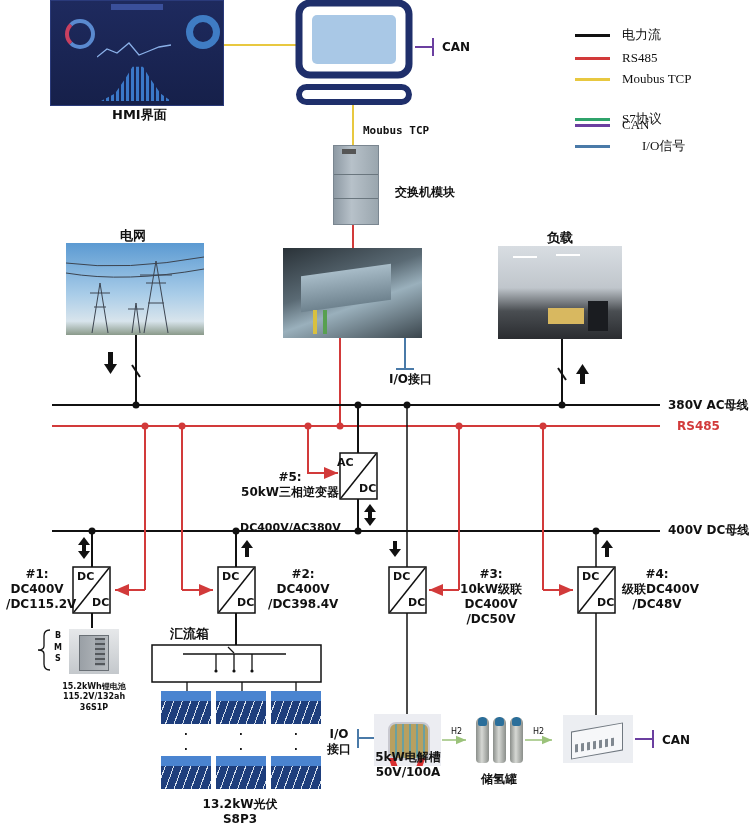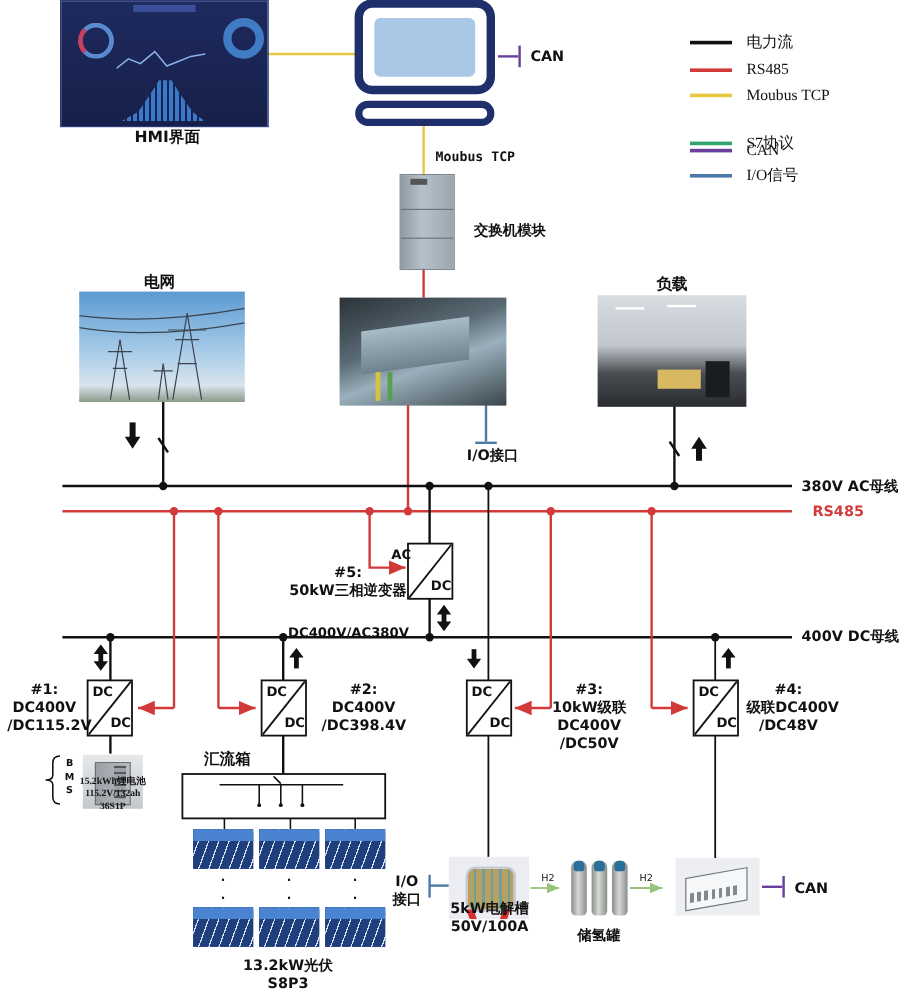--- a/index.html
+++ b/index.html
@@ -263,40 +263,40 @@
         <span class="legend-text">Moubus TCP</span>
       </div>
     <div class="legend-item" style="top:110px;">
         <span class="legend-swatch" style="background:#2fa36b;"></span>
         <span class="legend-text">S7协议</span>
       </div>
     <div class="legend-item" style="top:116px;">
         <span class="legend-swatch" style="background:#6b3fa0;"></span>
         <span class="legend-text">CAN</span>
       </div>
-    <div class="legend-item" style="top:137px;">
+    <div class="legend-item" style="top:137px;gap:20px;">
         <span class="legend-swatch" style="background:#4a7aa8;"></span>
         <span class="legend-text">I/O信号</span>
       </div>
   </div>
 
   <div class="lbl" style="left:112px;top:107px;font-size:13px;">HMI界面</div>
   <div class="lbl" style="left:442px;top:40px;">CAN</div>
   <div class="lbl" style="left:363px;top:124px;font-family:'DejaVu Sans Mono',monospace;font-size:11px;">Moubus TCP</div>
   <div class="lbl" style="left:395px;top:185px;font-size:12px;">交换机模块</div>
 
   <div class="lbl" style="left:120px;top:228px;font-size:13px;">电网</div>
   <div class="lbl" style="left:547px;top:230px;font-size:13px;">负载</div>
   <div class="lbl" style="left:389px;top:372px;">I/O接口</div>
 
   <div class="lbl" style="left:668px;top:398px;">380V AC母线</div>
   <div class="lbl" style="left:677px;top:419px;color:#d23a3a;">RS485</div>
   <div class="lbl" style="left:668px;top:523px;">400V DC母线</div>
 
-  <span class="conv-label" style="left:326px;top:456px;">AC</span>
+  <span class="conv-label" style="left:337px;top:456px;">AC</span>
   <span class="conv-label" style="left:359px;top:482px;">DC</span>
   <span class="conv-label" style="left:77px;top:570px;">DC</span>
   <span class="conv-label" style="left:92px;top:596px;">DC</span>
   <span class="conv-label" style="left:222px;top:570px;">DC</span>
   <span class="conv-label" style="left:237px;top:596px;">DC</span>
   <span class="conv-label" style="left:393px;top:570px;">DC</span>
   <span class="conv-label" style="left:408px;top:596px;">DC</span>
   <span class="conv-label" style="left:582px;top:570px;">DC</span>
   <span class="conv-label" style="left:597px;top:596px;">DC</span>
 
@@ -325,21 +325,21 @@
     <div>#4:</div>
     <div>级联DC400V</div>
     <div>/DC48V</div>
   </div>
 
   <div class="lbl ctr" style="left:54px;top:630px;font-size:8px;line-height:1.45;">
     <div>B</div>
     <div>M</div>
     <div>S</div>
   </div>
-  <div class="lbl ctr" style="left:52px;top:646px;width:84px;font-size:8px;line-height:1.3;font-family:Liberation Serif, serif;">
+  <div class="lbl ctr" style="left:52px;top:682px;width:84px;font-size:8px;line-height:1.3;">
     <div>15.2kWh锂电池</div>
     <div>115.2V/132ah</div>
     <div>36S1P</div>
   </div>
 
   <div class="lbl" style="left:170px;top:626px;font-size:13px;">汇流箱</div>
   <div class="lbl" style="left:184px;top:727px;font-size:10px;line-height:1.5;">
     <div>·</div>
       <div>·</div>
   </div>

